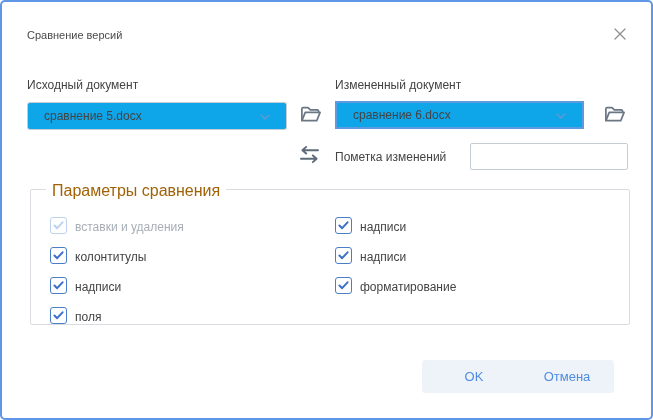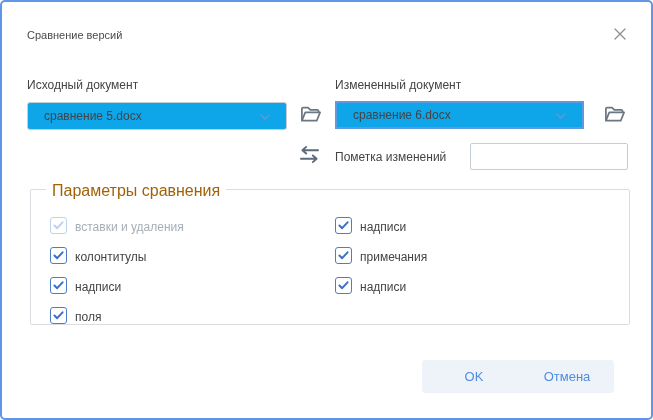--- a/index.html
+++ b/index.html
@@ -224,29 +224,29 @@
             </svg>
           </span>
         <span class="chk-label">надписи</span>
       </label>
       <label class="chk-item">
         <span class="chk-box">
             <svg width="11" height="9" viewBox="0 0 12 10">
               <path d="M1.5 5 L4.5 8 L10.5 1.5" stroke-width="2.2" fill="none" stroke-linecap="round" stroke-linejoin="round"></path>
             </svg>
           </span>
-        <span class="chk-label">примечания</span>
-      </label>
-      <label class="chk-item">
-        <span class="chk-box">
-            <svg width="11" height="9" viewBox="0 0 12 10">
-              <path d="M1.5 5 L4.5 8 L10.5 1.5" stroke-width="2.2" fill="none" stroke-linecap="round" stroke-linejoin="round"></path>
-            </svg>
-          </span>
         <span class="chk-label">надписи</span>
+      </label>
+      <label class="chk-item">
+        <span class="chk-box">
+            <svg width="11" height="9" viewBox="0 0 12 10">
+              <path d="M1.5 5 L4.5 8 L10.5 1.5" stroke-width="2.2" fill="none" stroke-linecap="round" stroke-linejoin="round"></path>
+            </svg>
+          </span>
+        <span class="chk-label">форматирование</span>
       </label>
     </div>
   </div>
 
   <button class="btn btn-ok">OK</button>
   <button class="btn btn-cancel">Отмена</button>
 
 </div>
 
 </body></html>

